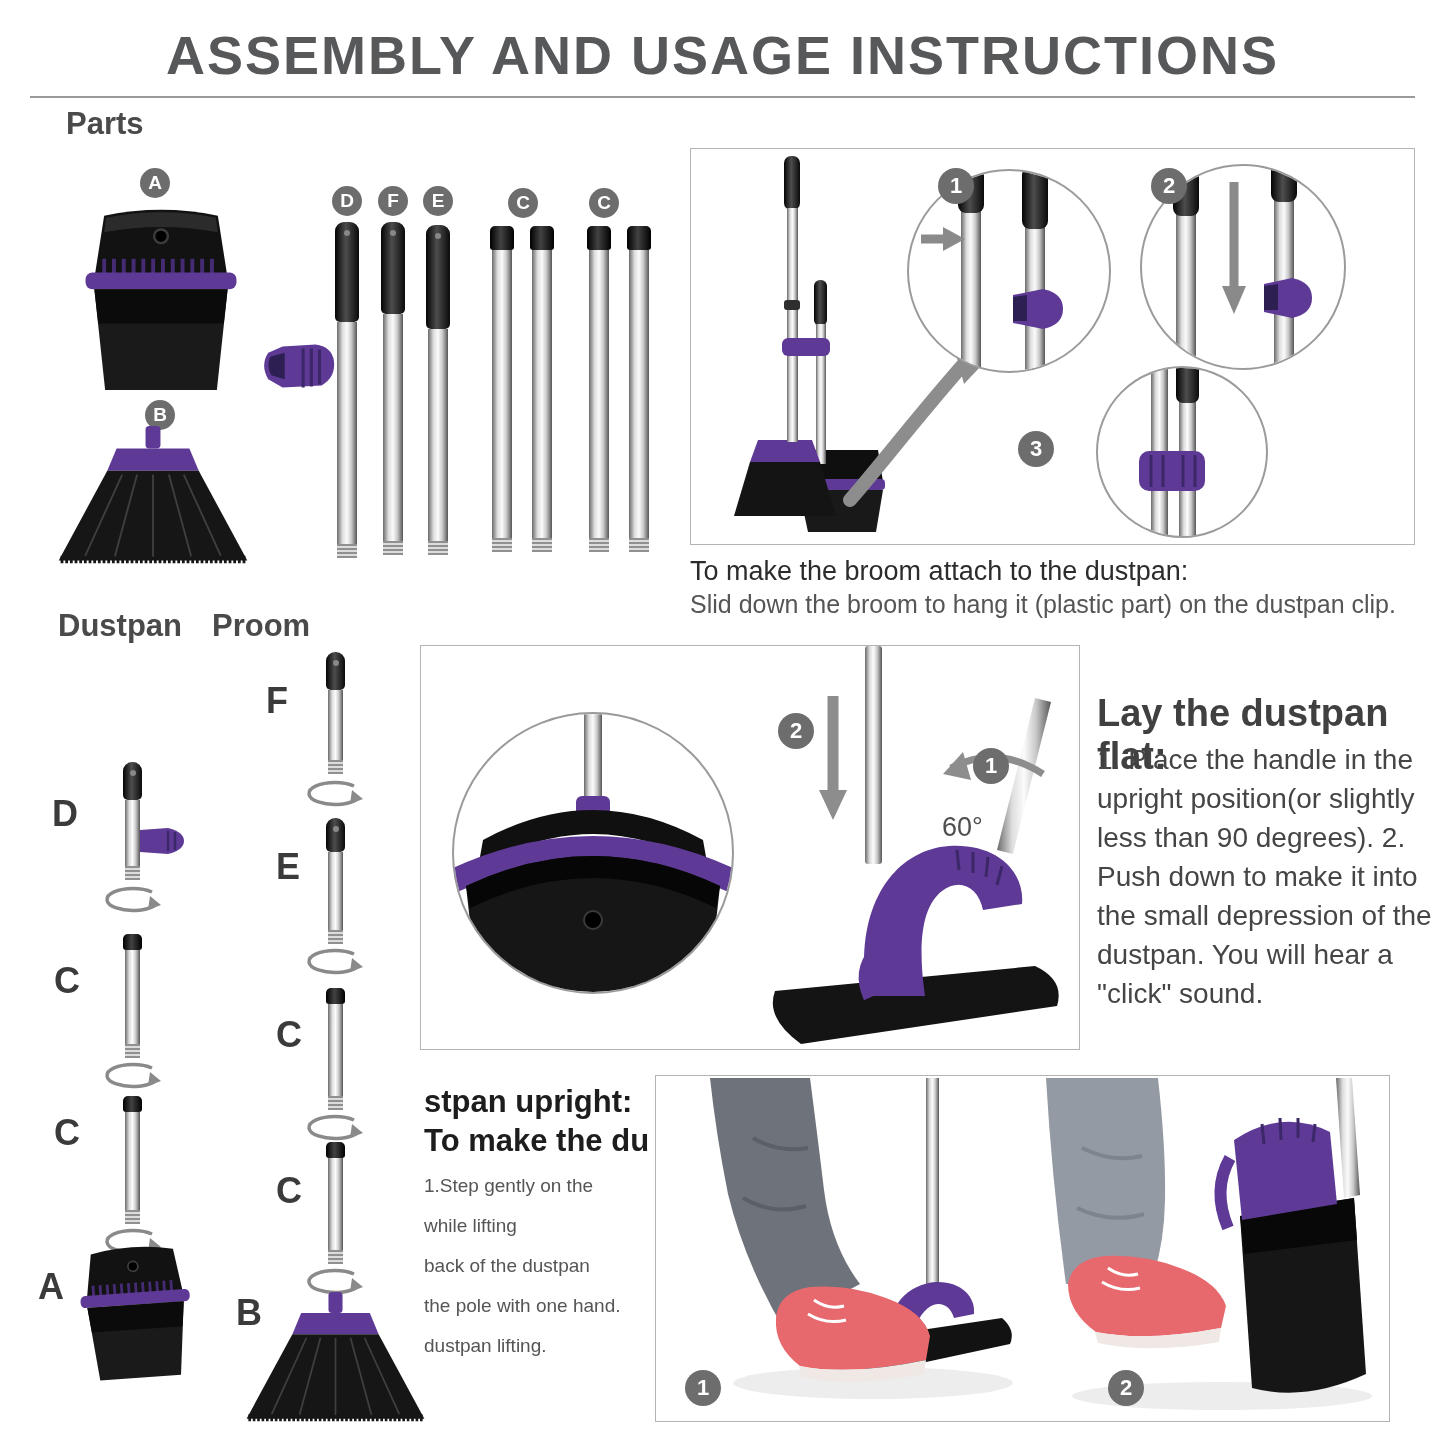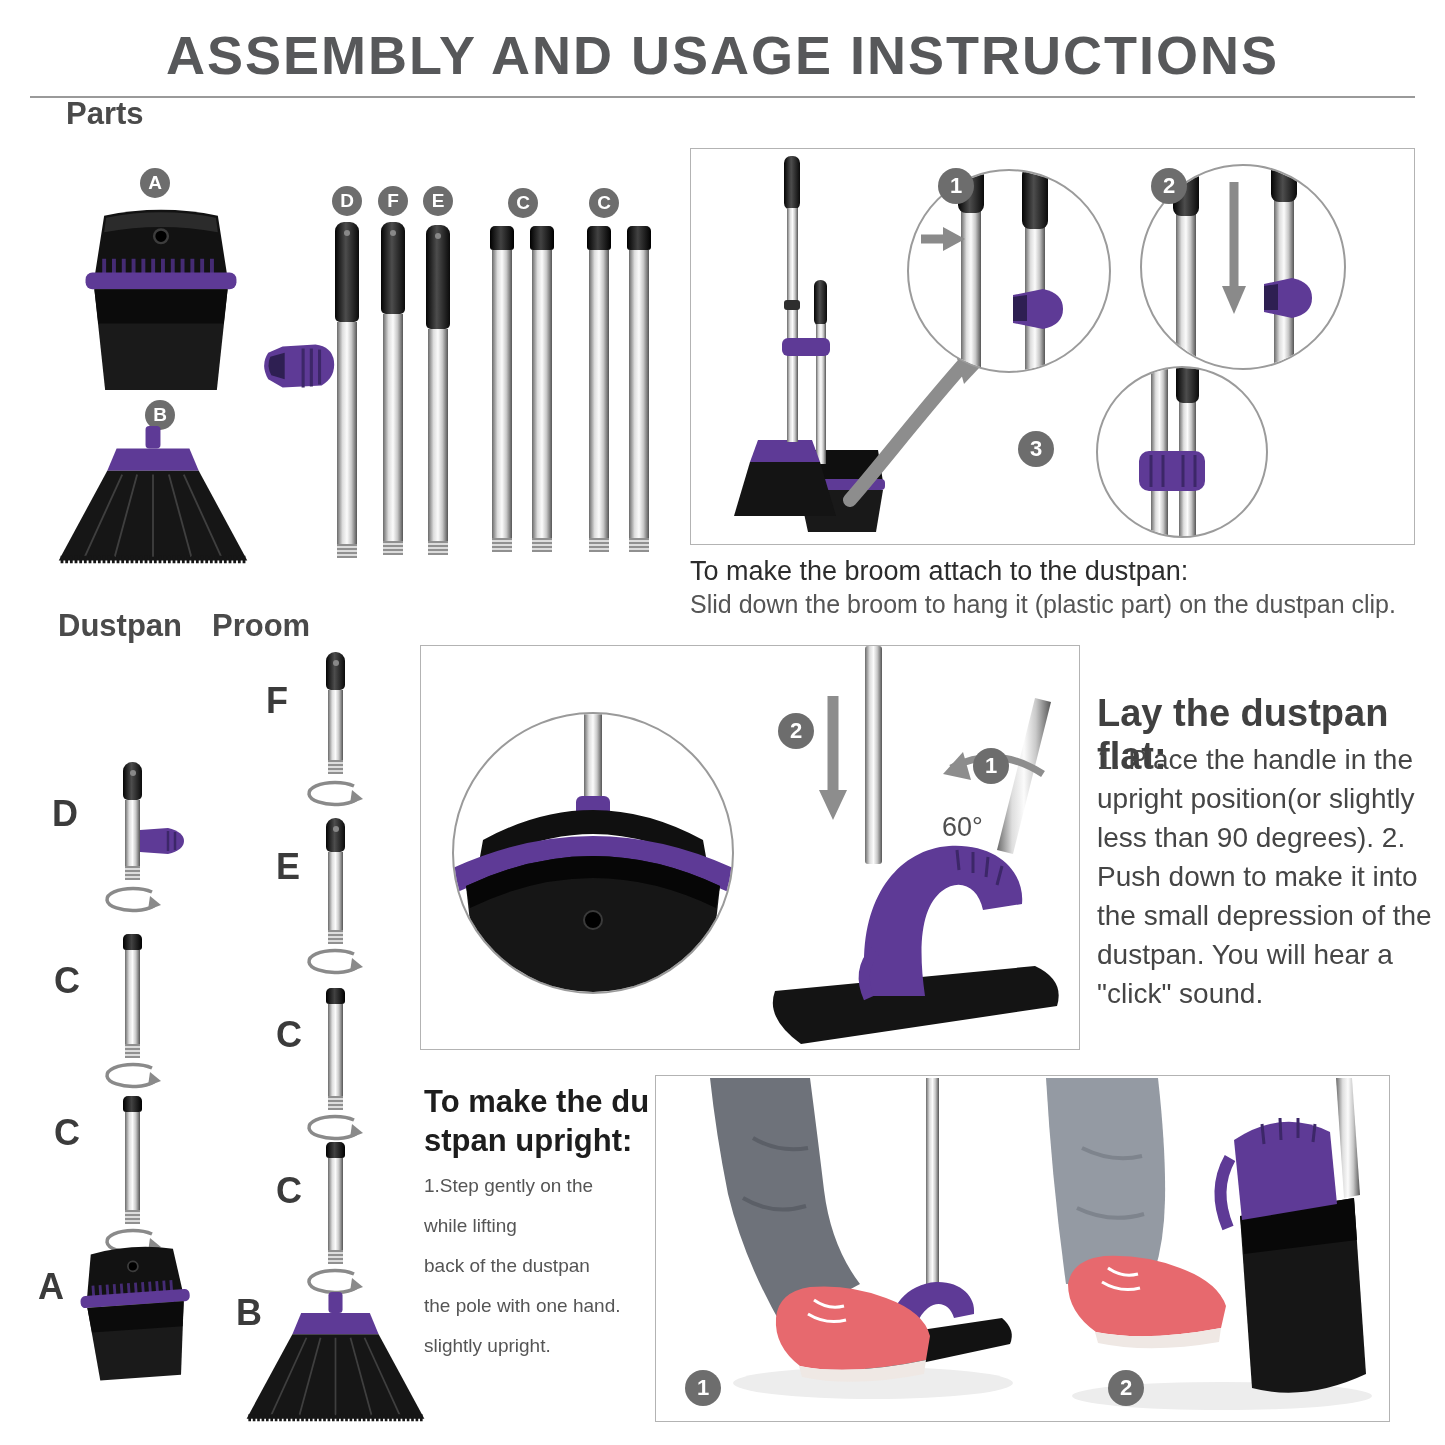--- a/index.html
+++ b/index.html
@@ -45,21 +45,21 @@
         <stop offset="1" stop-color="#0a0a0a"></stop>
     </linearGradient>
   </defs>
 </svg>
 
 <div id="page">
 
   <h1 class="abs title">ASSEMBLY AND USAGE INSTRUCTIONS</h1>
   <div class="abs rule"></div>
 
-  <div class="abs h-section" style="left:66px;top:96px">Parts</div>
+  <div class="abs h-section" style="left:66px;top:106px">Parts</div>
 
   <div class="abs badge pbadge" style="left:140px;top:168px">A</div>
   <svg class="abs" style="left:72px;top:200px" width="178" height="196" viewBox="0 0 180 200">
     <path d="M32,16 Q90,4 148,16 L158,80 L22,80 Z" fill="#121212"></path>
     <path d="M34,18 Q90,7 146,18 L148,33 Q90,22 32,33 Z" fill="#2b2b2b"></path>
     <circle cx="90" cy="37" r="7" fill="#000" stroke="#3c3c3c" stroke-width="2.5"></circle>
     <line x1="30" y1="68" x2="150" y2="68" stroke="#452b74" stroke-width="16" stroke-dasharray="4 6"></line>
     <rect x="13" y="74" width="154" height="17" rx="7" fill="#5e3a96"></rect>
     <path d="M22,91 L158,91 L147,194 L33,194 Z" fill="#1a1a1a"></path>
     <path d="M22,91 L158,91 L154,126 L26,126 Z" fill="#0b0b0b"></path>
@@ -349,29 +349,29 @@
   </svg>
 
   <div class="abs badge" style="left:778px;top:713px">2</div>
   <div class="abs badge" style="left:973px;top:748px">1</div>
   <div class="abs angle" style="left:942px;top:812px">60°</div>
 
   <div class="abs layflat-head" style="left:1097px;top:692px">Lay the dustpan flat:</div>
   <div class="abs layflat-body" style="left:1097px;top:740px;width:335px">1. Place the handle in the upright position(or slightly less than 90 degrees). 2. Push down to make it into the small depression of the dustpan. You will hear a "click" sound.</div>
 
   <div class="abs upright-head" style="left:424px;top:1082px">
+    <div>stpan upright:</div>
     <div>To make the du</div>
-    <div>stpan upright:</div>
   </div>
   <div class="abs upright-body" style="left:424px;top:1166px">
     <div>1.Step gently on the</div>
     <div>while lifting</div>
     <div>back of the dustpan</div>
     <div>the pole with one hand.</div>
-    <div>slightly upright.</div>
+    <div>dustpan lifting.</div>
   </div>
 
   <div class="abs box" style="left:655px;top:1075px;width:735px;height:347px"></div>
 
   <svg class="abs" style="left:658px;top:1078px" width="360" height="341" viewBox="0 0 360 341">
     <ellipse cx="215" cy="305" rx="140" ry="16" fill="#ededed"></ellipse>
     <rect x="268" y="0" width="13" height="210" fill="url(#chromeH)"></rect>
     <path d="M52,0 L152,0 Q160,62 166,112 Q173,168 202,206 L124,248 Q86,182 70,116 Q58,56 52,0 Z" fill="#6e727a"></path>
     <path d="M95,60 Q120,75 150,70 M85,120 Q115,138 148,128" stroke="#5b5f67" stroke-width="4" fill="none"></path>
     <path d="M196,262 L344,240 Q358,252 352,266 L212,296 Q194,280 196,262 Z" fill="#121212"></path>

